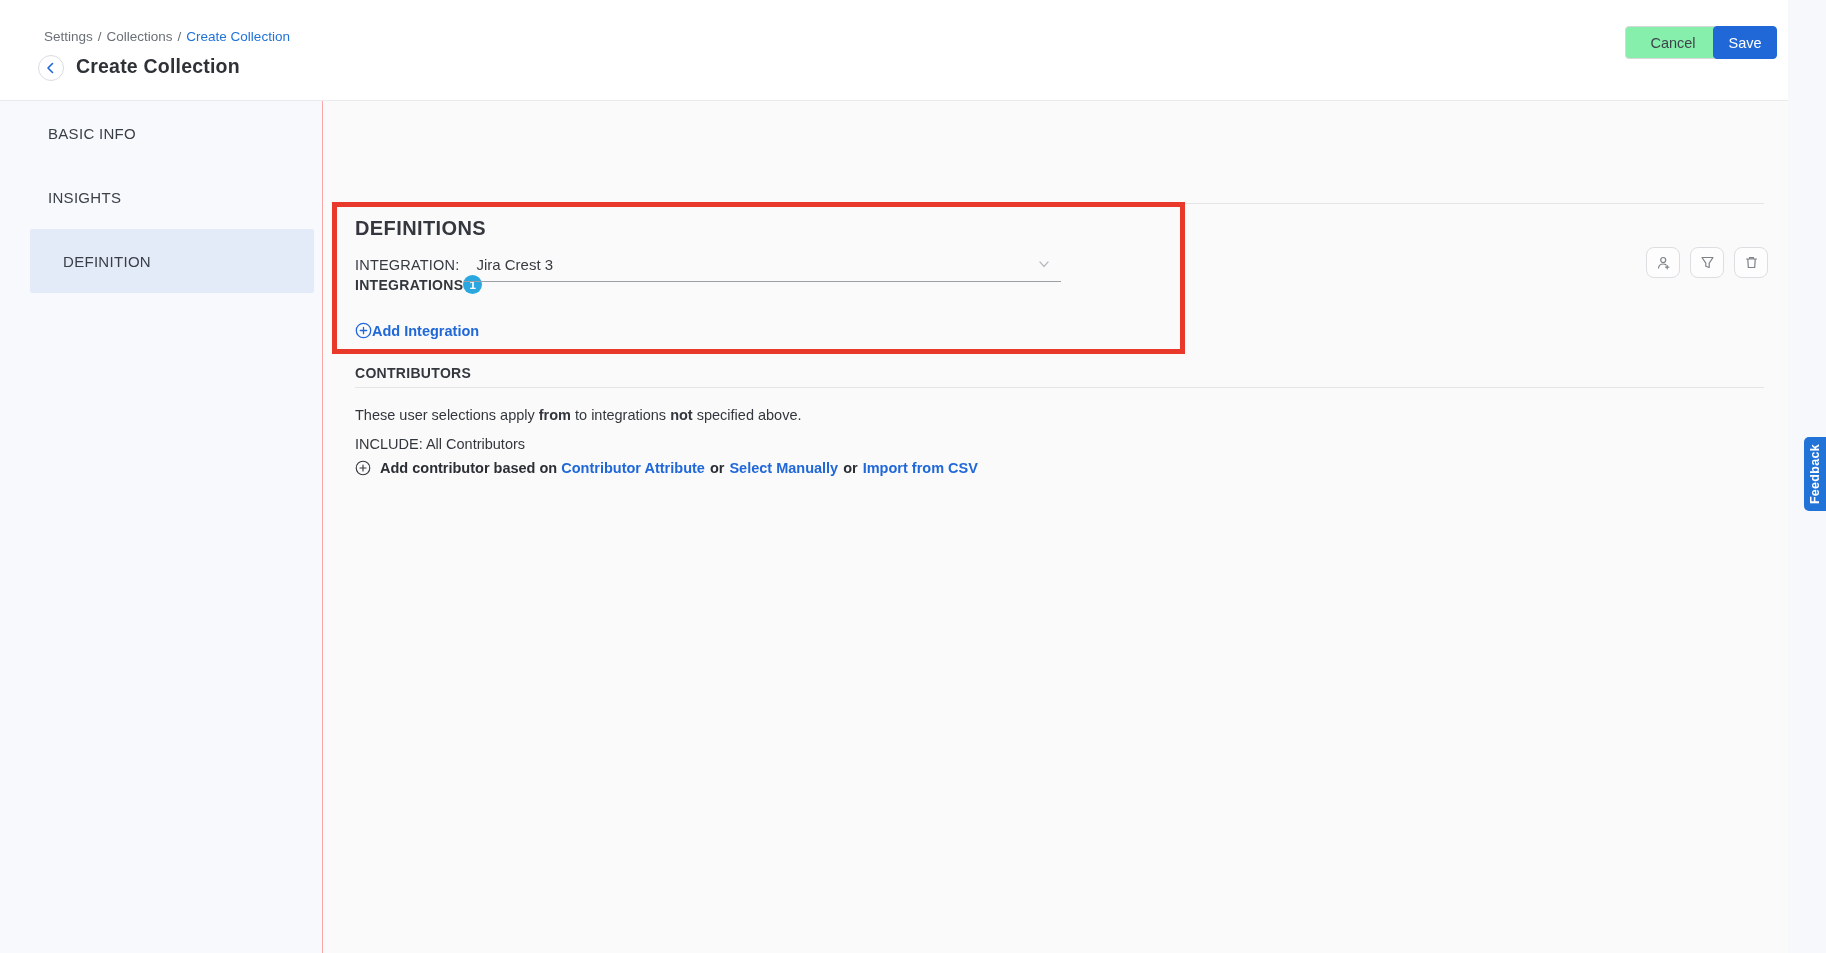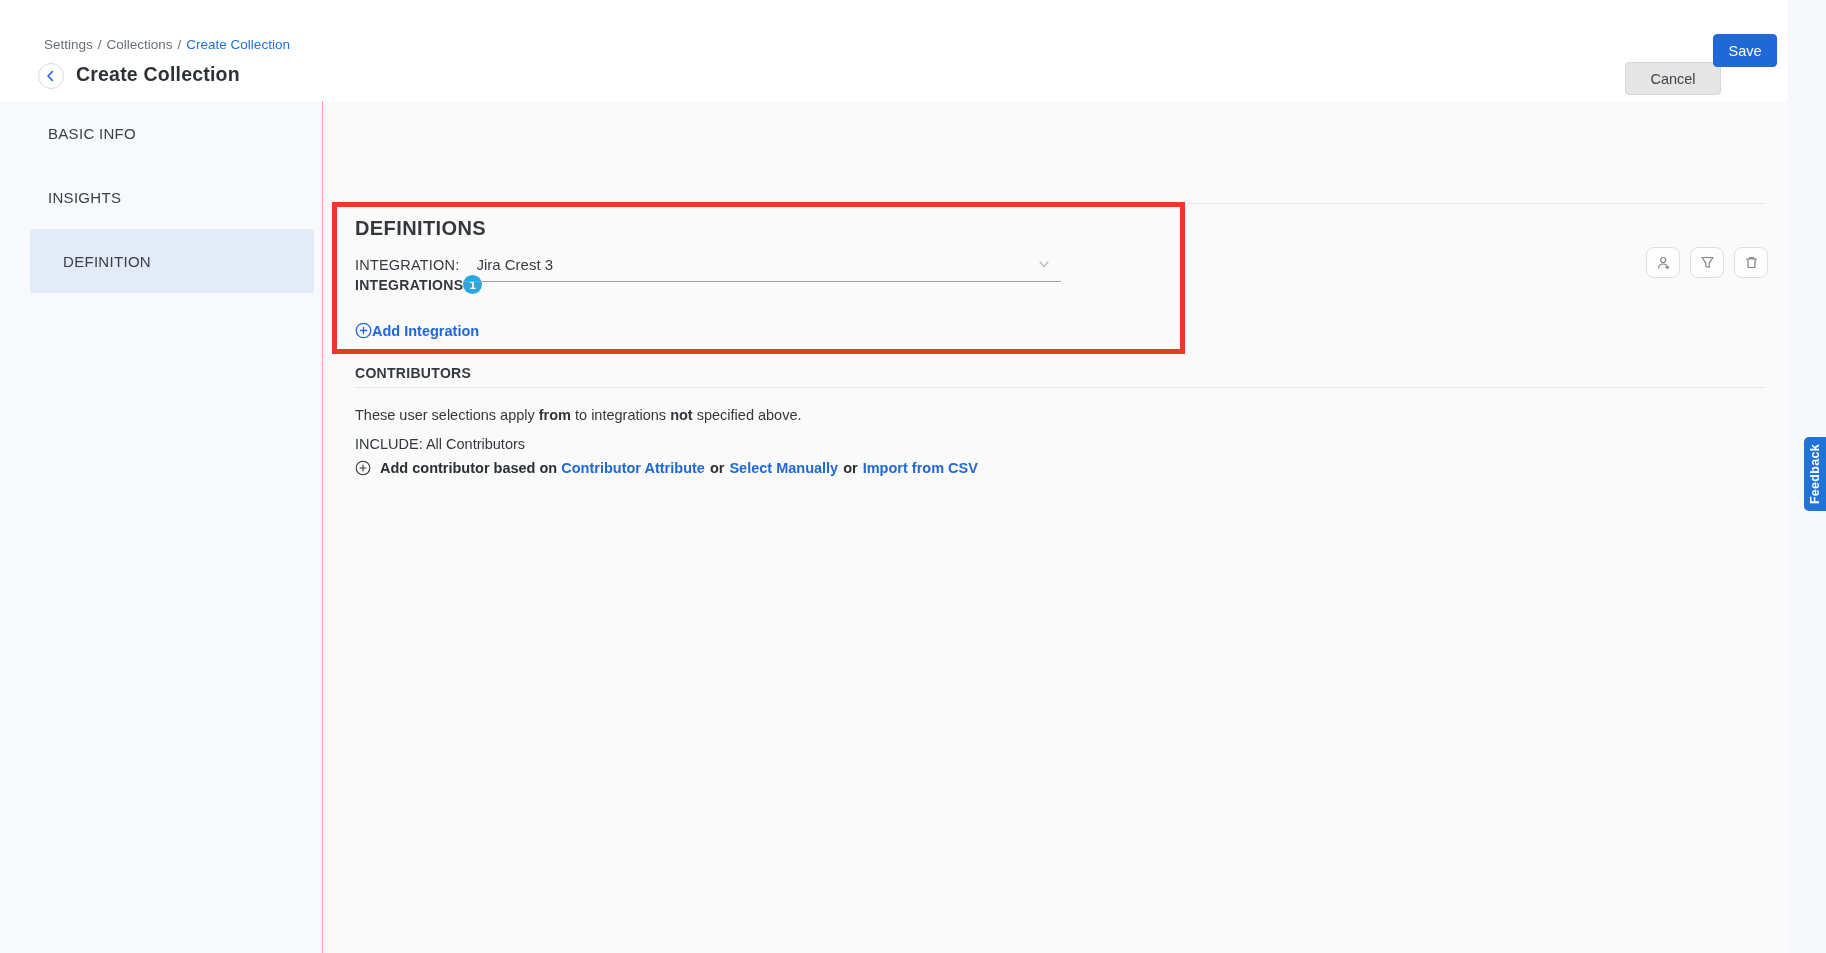--- a/index.html
+++ b/index.html
@@ -4,29 +4,29 @@
 <style>
   * { margin:0; padding:0; box-sizing:border-box; }
   html,body { width:1826px; height:953px; overflow:hidden; background:#fff; }
   body { font-family:"Liberation Sans", sans-serif; color:#33383f; }
   .page { position:relative; width:1826px; height:953px; }
 
   
   .gutter { position:absolute; right:0; top:0; width:38px; height:953px; background:#f6f8fb; }
 
   
-  .header { position:absolute; left:0; top:8px; width:1788px; height:101px; background:#fff; border-bottom:1px solid #e9eaec; }
+  .header { position:absolute; left:0; top:0; width:1788px; height:101px; background:#fff; border-bottom:1px solid #e9eaec; }
   .breadcrumb { position:absolute; left:44px; top:29px; font-size:13.5px; color:#6a7077; }
   .breadcrumb .sep { margin:0 5px; }
   .breadcrumb .crumb-current { color:#2173d8; }
   .crumb-link { cursor:pointer; }
   .back-btn { position:absolute; left:38px; top:55px; width:26px; height:26px; border-radius:50%; border:1px solid #d8dce3; background:#fff; display:flex; align-items:center; justify-content:center; cursor:pointer; }
   .page-title { position:absolute; left:76px; top:55px; font-size:19.5px; font-weight:700; color:#2e3237; letter-spacing:.2px; }
   .btn { position:absolute; top:26px; height:33px; border-radius:4px; font-size:14.5px; display:flex; align-items:center; justify-content:center; cursor:pointer; font-family:inherit; }
-  .cancel-btn { left:1625px; width:96px; background:#e5e5e5; border:1px solid #d7d7d9; color:#3f444b;margin-top:28px; }
+  .cancel-btn { left:1625px; width:96px; background:#86efac; border:1px solid #d7d7d9; color:#3f444b; }
   .save-btn { left:1713px; width:64px; background:#2068d8; border:1px solid #2068d8; color:#fff; }
 
   
   .sidebar { position:absolute; left:0; top:101px; width:323px; height:852px; background:#f8f9fd; border-right:1px solid #fca5a5; }
   .side-item { height:64px; display:flex; align-items:center; padding-left:48px; font-size:15px; color:#393f47; letter-spacing:.3px; cursor:pointer; }
   .side-item.active { background:#e4ebf8; margin-left:30px; margin-right:8px; padding-left:33px; border-radius:2px; }
 
   
   .main { position:absolute; left:324px; top:101px; width:1464px; height:852px; background:#fafafa; }
   .defs-title { position:absolute; left:31px; top:116px; font-size:20px; font-weight:700; color:#34383e; letter-spacing:.4px; }

